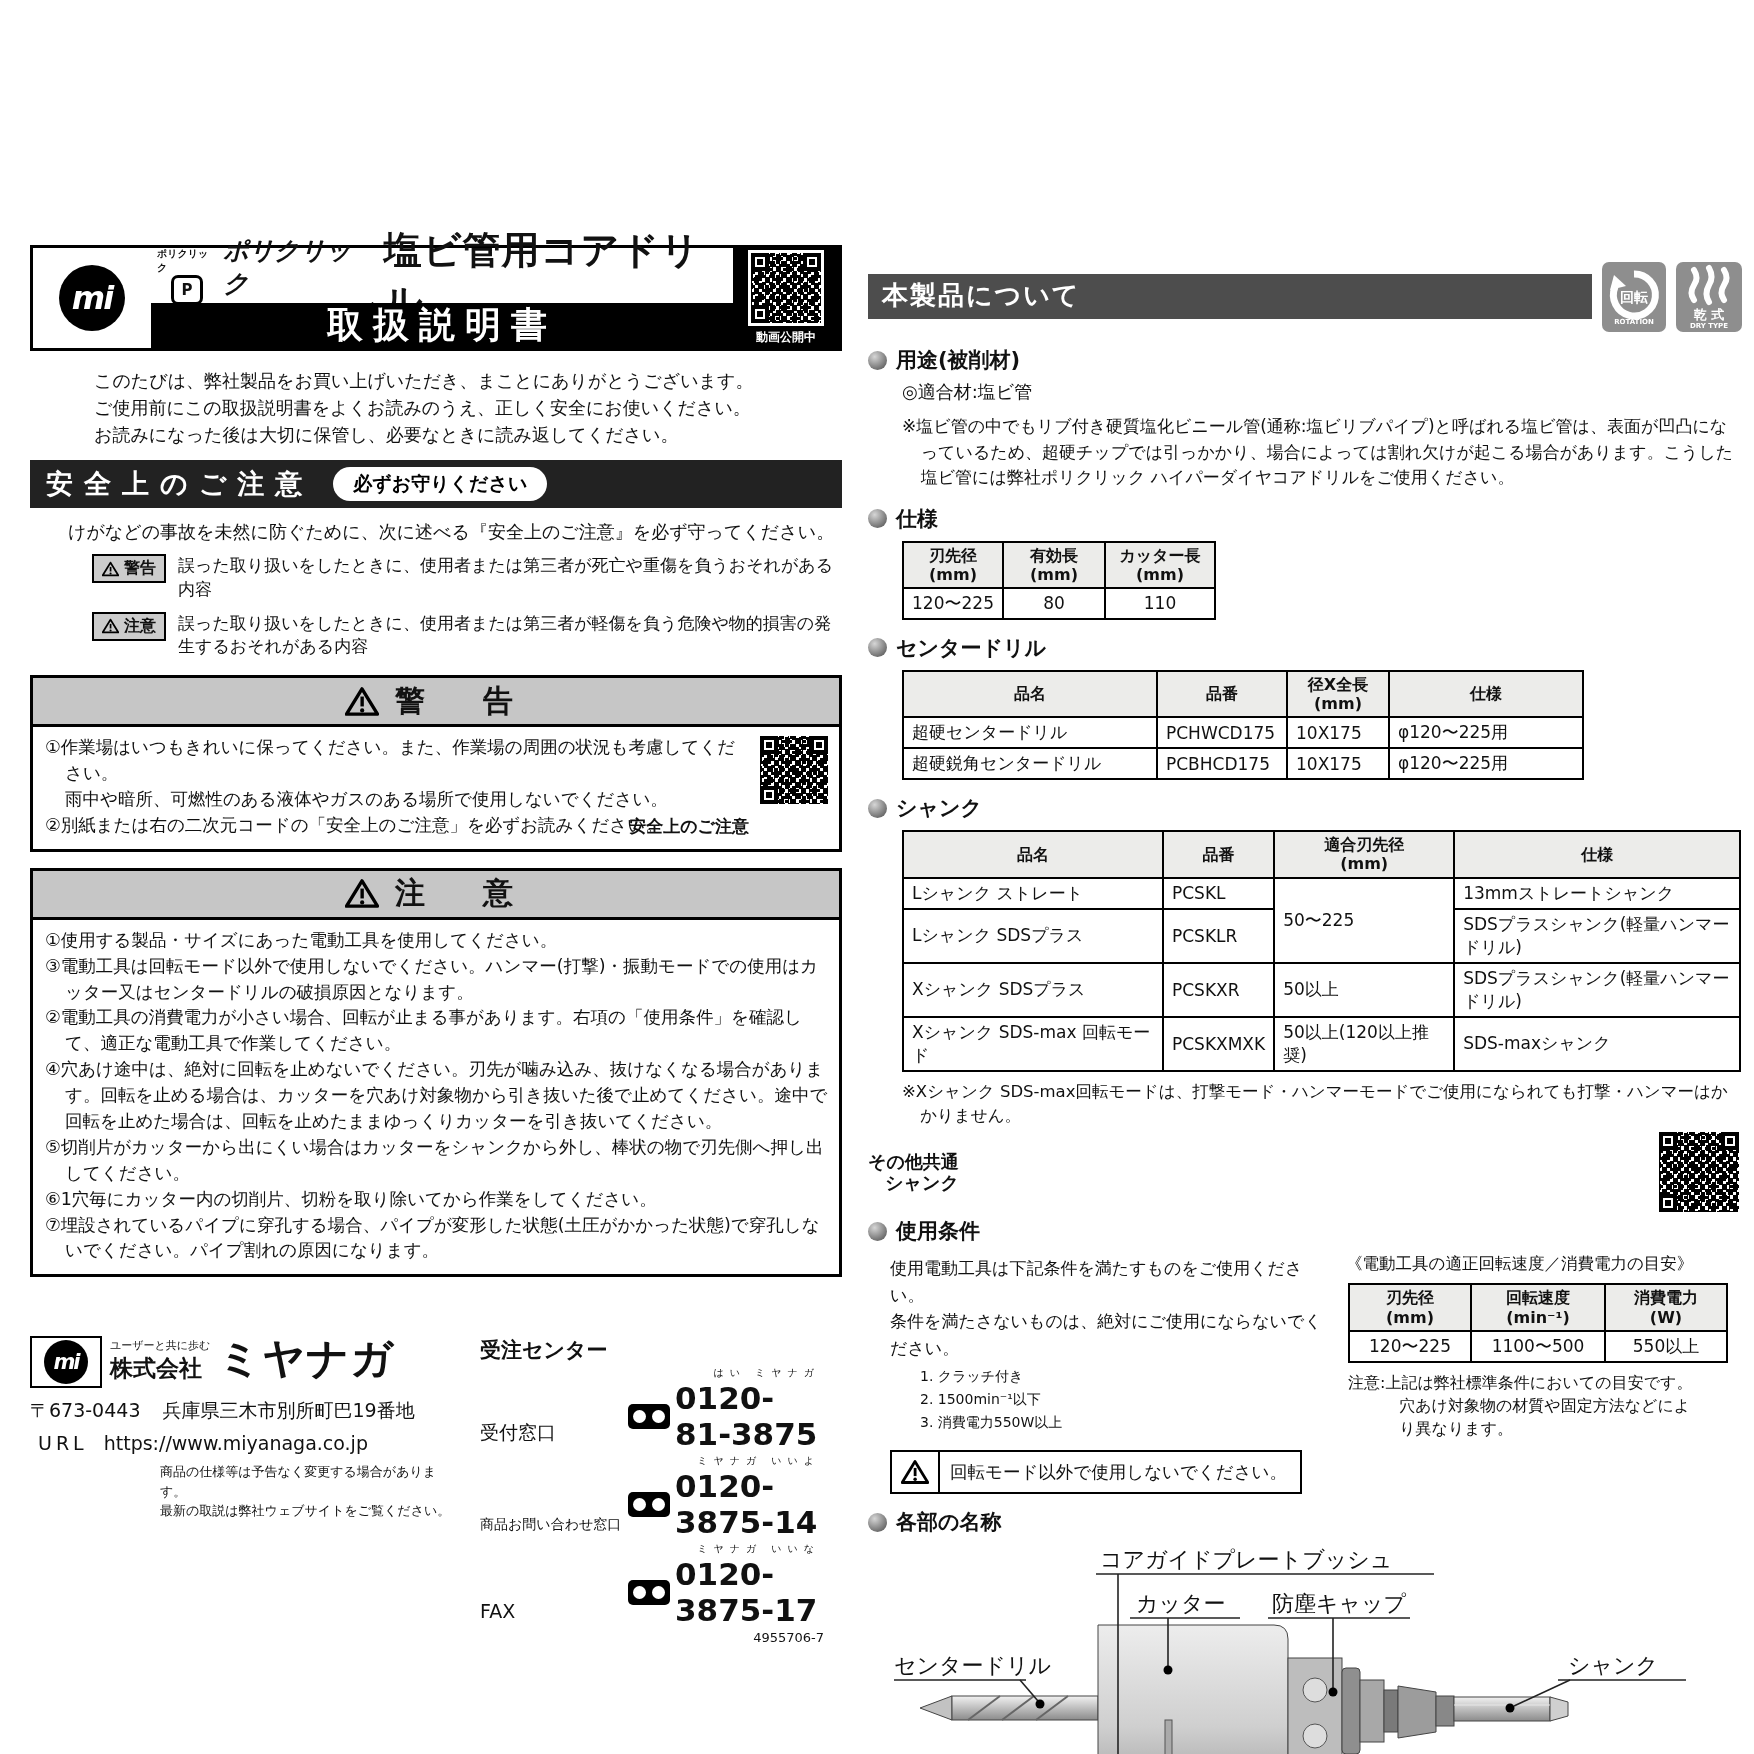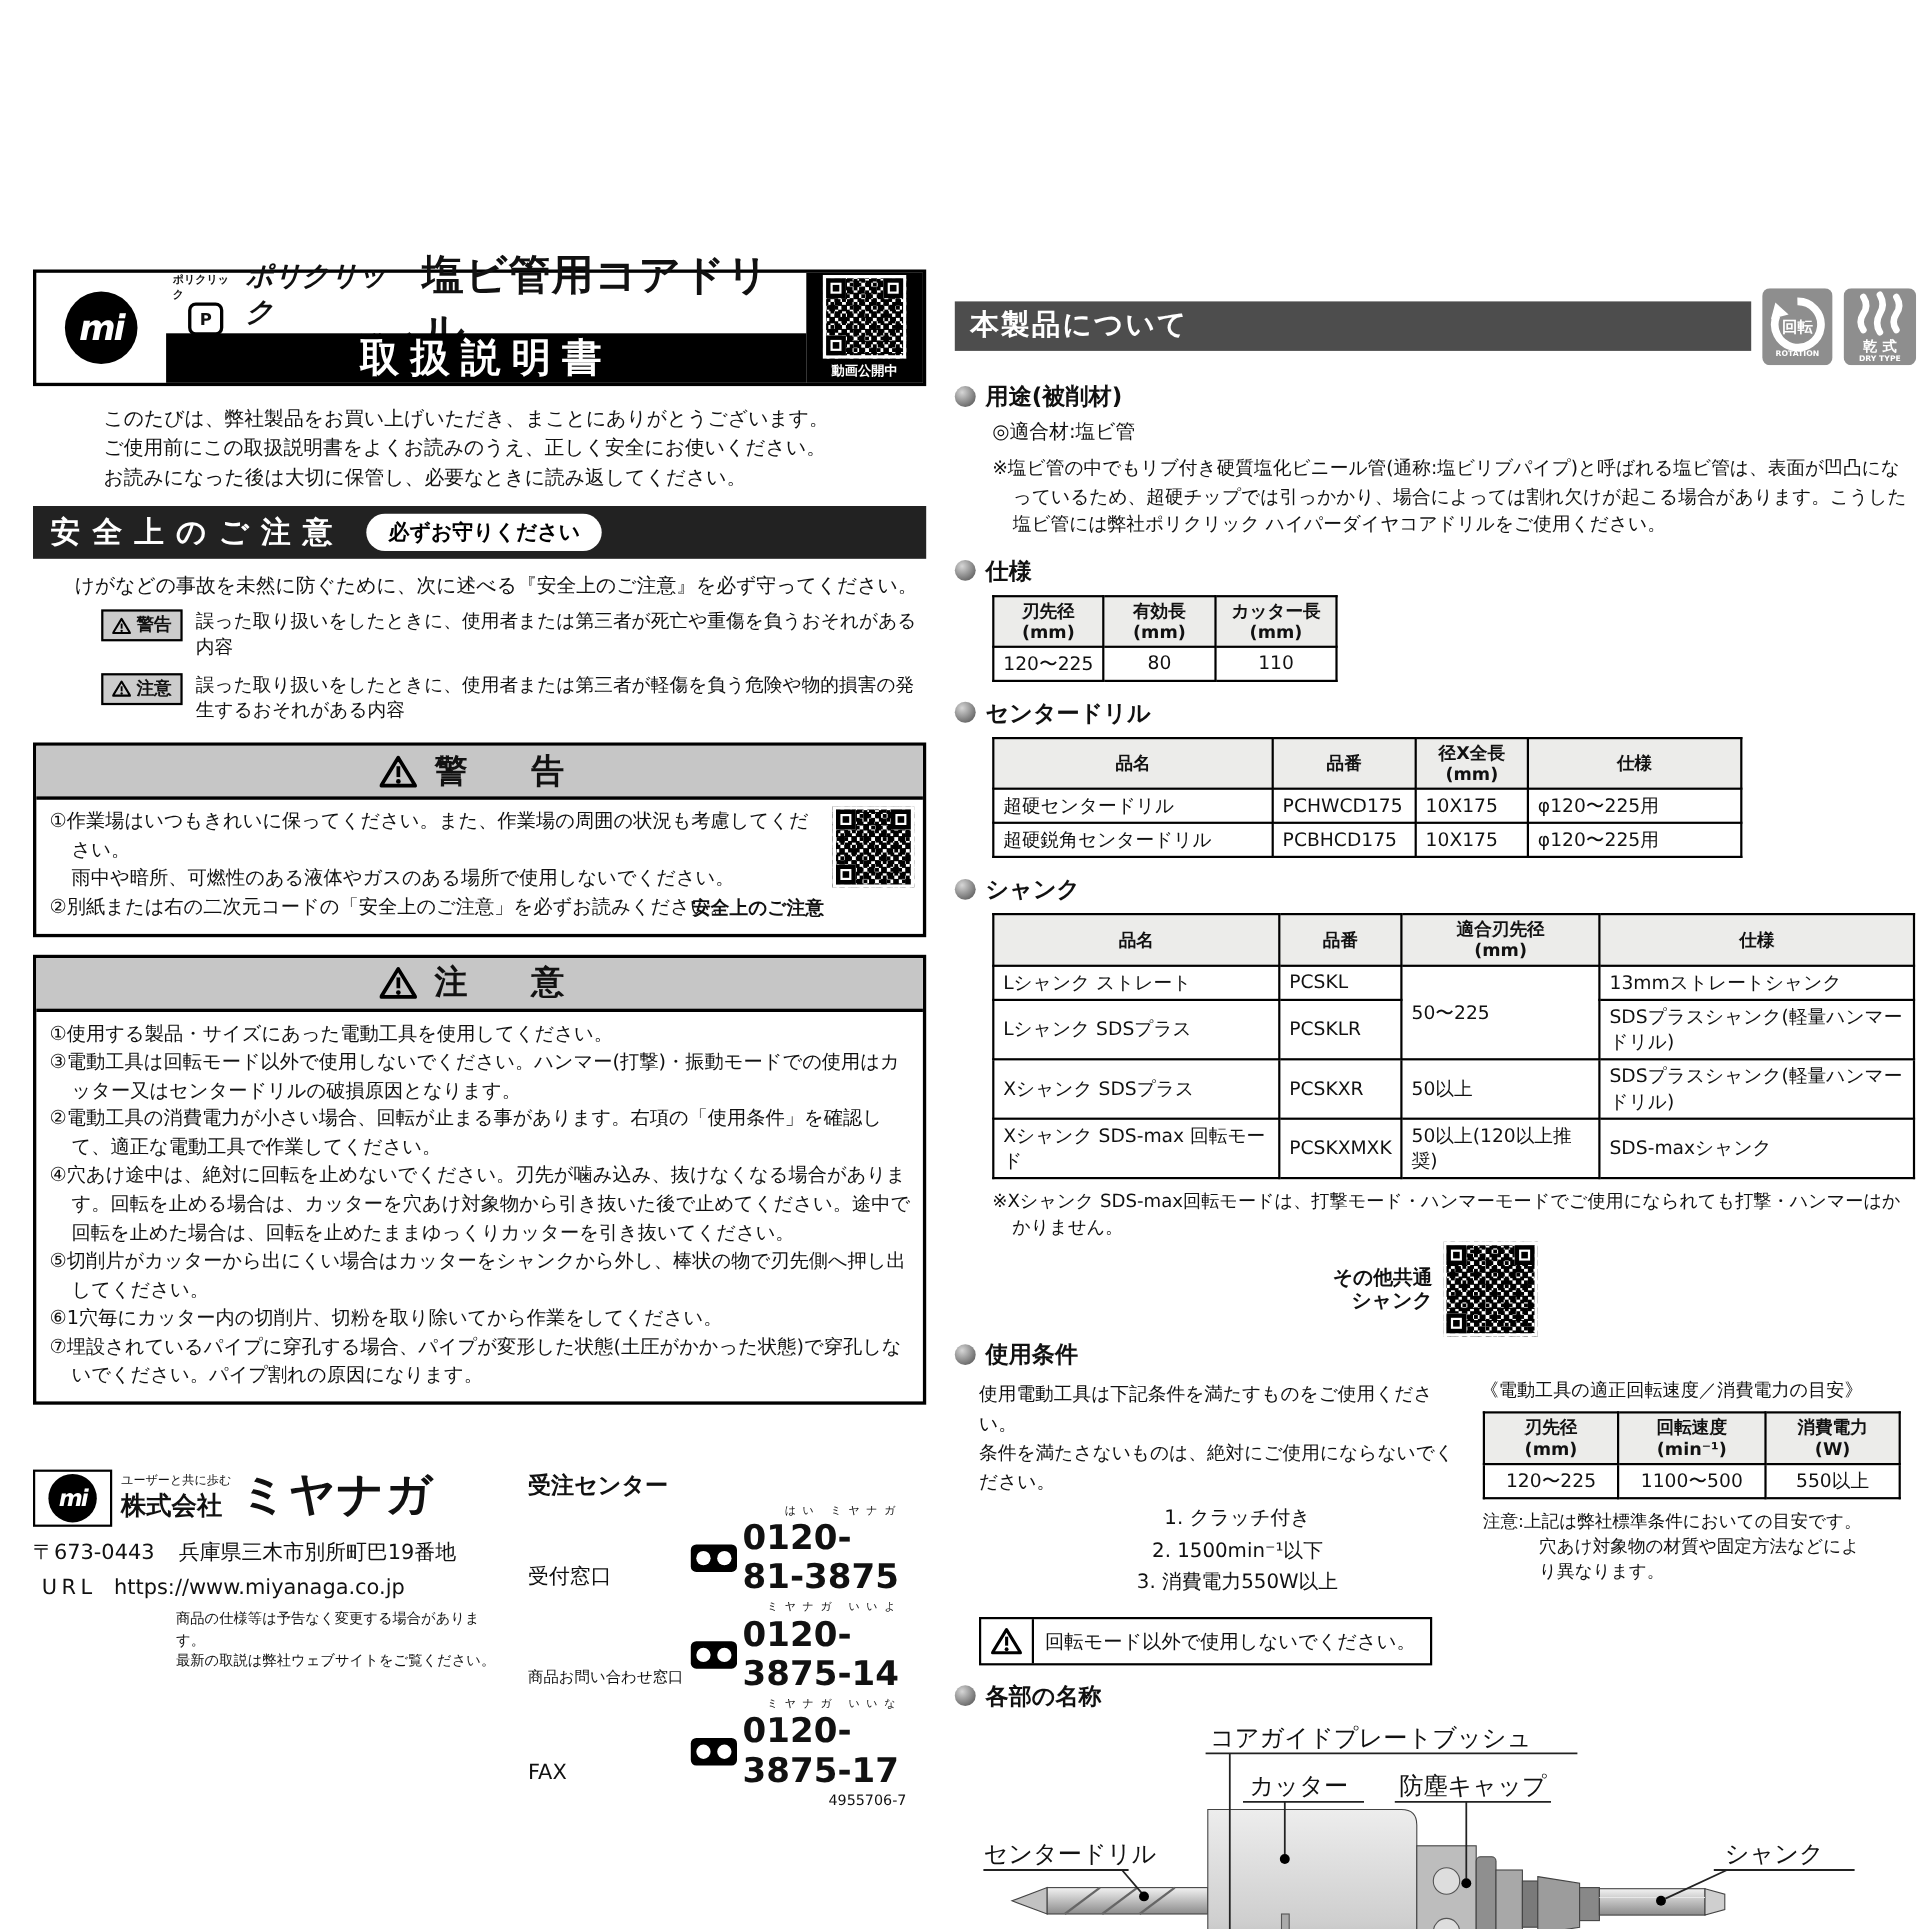--- a/index.html
+++ b/index.html
@@ -90,28 +90,28 @@
   .u-material{margin:6px 0 0 34px;font-size:18px;}
   .u-note{padding-left:1.1em;text-indent:-1.1em;font-size:17px;line-height:1.5;margin:10px 0 0 34px;}
 
   table{border-collapse:collapse;margin:8px 0 0 34px;}
   table,th,td{border:2px solid #000;}
   th{background:#ececea;font-weight:bold;font-size:16px;padding:3px 6px;text-align:center;line-height:1.2;}
   td{font-size:17px;padding:3px 8px;}
   .ctr{text-align:center;}
 
   .shank-note{padding-left:1.1em;text-indent:-1.1em;font-size:16.5px;line-height:1.45;margin:8px 0 0 34px;}
-  .othershank-row{display:flex;justify-content:center;align-items:center;gap:10px;margin-top:2px;}
+  .othershank-row{display:flex;justify-content:space-between;align-items:center;gap:10px;margin-top:2px;}
   .othershank-label{font-weight:900;font-size:18px;text-align:right;line-height:1.2;}
   .othershank-qr{width:86px;height:86px;}
 
   .cond-flex{display:flex;gap:16px;margin-top:6px;}
   .cond-left{width:462px;}
   .cond-text{font-size:17px;line-height:1.55;margin:4px 0 0 22px;}
-  .cond-list{font-size:18px;line-height:1.65;margin:4px 0 16px 52px;text-align:center;}
+  .cond-list{font-size:14px;line-height:1.65;margin:4px 0 16px 52px;}
   .mode-warn{display:flex;align-items:stretch;border:2.5px solid #000;margin:14px 0 0 22px;width:408px;}
   .mode-warn .tri-cell{display:flex;align-items:center;justify-content:center;width:46px;border-right:2.5px solid #000;}
   .mode-warn .mw-text{font-size:17.5px;padding:8px 10px;}
   .cond-right{flex:1;}
   .guide-title{font-size:16.5px;margin-top:2px;}
   .guide-note{padding-left:3.2em;text-indent:-3.2em;font-size:16px;line-height:1.45;margin:8px 0 0 2px;}
   .cond-right table{margin-left:2px;}
 
   .diagram{position:relative;height:352px;margin-top:4px;}
   .drill-svg{position:absolute;left:0;top:0;}

